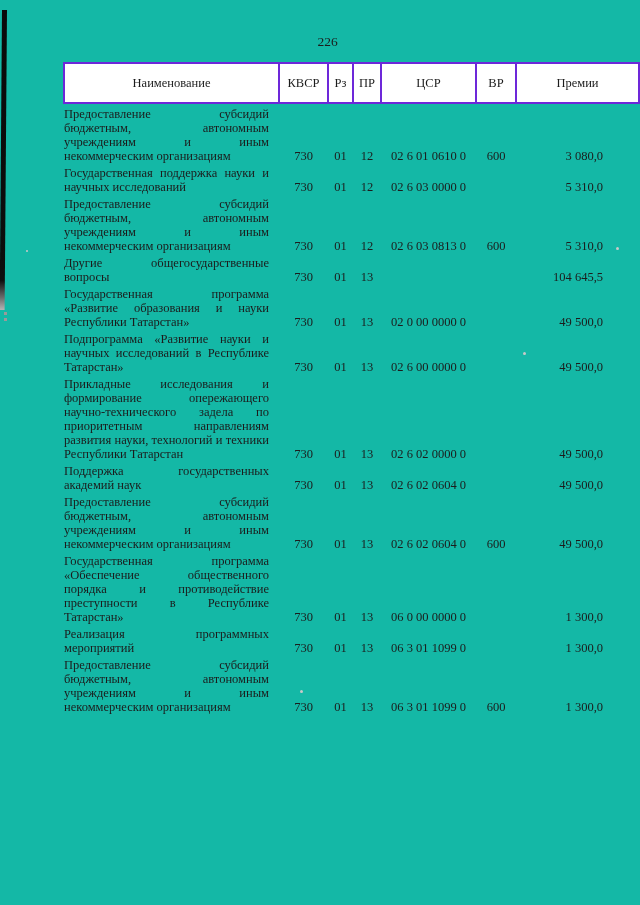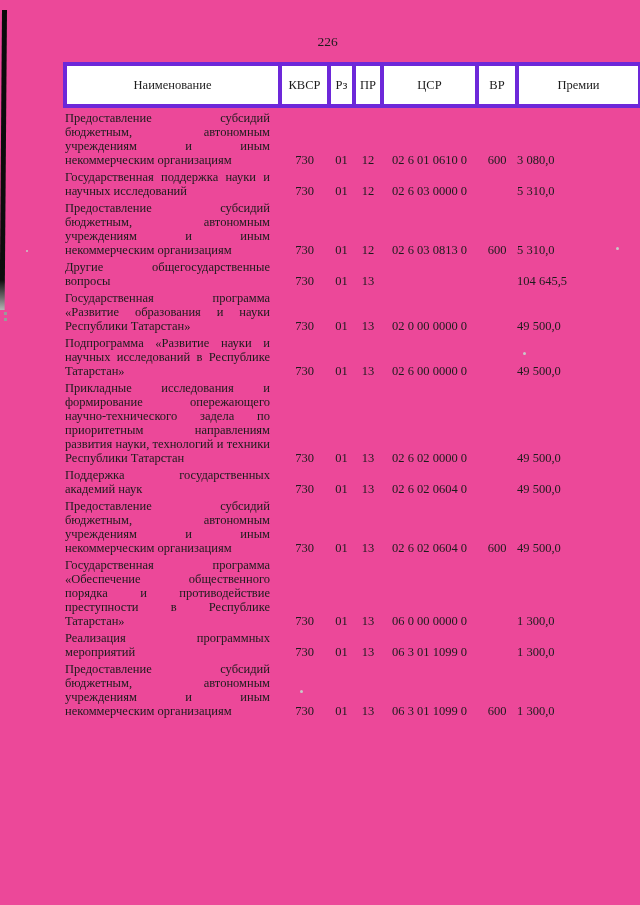--- a/index.html
+++ b/index.html
@@ -4,21 +4,21 @@
 <style>
   html, body { margin: 0; padding: 0; }
   body {
     width: 640px; height: 905px;
     background: #ffffff;
     font-family: "Liberation Serif", "DejaVu Serif", serif;
     color: #1c1c1c;
     position: relative;
     overflow: hidden;
   }
-  .page { position: absolute; inset: 0; background: #ec4899; }
+  .page { position: absolute; inset: 0; background: #14b8a6; }
 
   
   .scan-bar {
     position: absolute; left: 2px; top: 10px;
     width: 5px; height: 300px;
     background: linear-gradient(to bottom, #0a0a0a 0%, #0d0d0d 90%, #6e6e6e 96%, #b5b5b5 100%);
     transform: rotate(0.45deg); transform-origin: top left;
   }
   .scan-dash { position: absolute; background: #9a9a9a; }
   .speck { position: absolute; width: 3px; height: 3px; background: #c9c9c9; border-radius: 50%; }
@@ -31,41 +31,41 @@
 
   table.budget {
     position: absolute; top: 62px; left: 63px;
     width: 575px;
     border-collapse: collapse;
     table-layout: fixed;
     font-size: 12.5px;
     line-height: 14px;
   }
   table.budget thead th {
-    border: 4px solid #6d28d9;
+    border: 2px solid #6d28d9;
     font-weight: normal;
     text-align: center;
     vertical-align: middle;
     height: 38px;
     padding: 0 2px;
     font-size: 12.5px;
     background: #ffffff;
   }
   table.budget tbody td {
     border: none;
     vertical-align: bottom;
     padding: 3px 0 0 0;
   }
   td.c-name {
     text-align: justify;
     padding-right: 10px !important;
     padding-left: 0;
   }
   td.c-kvsr, td.c-rz, td.c-pr, td.c-tsr, td.c-vr { text-align: center; white-space: nowrap; }
-  td.c-sum { padding-right: 36px !important; white-space: nowrap; }
+  td.c-sum { text-align: right; padding-right: 36px !important; white-space: nowrap; }
 </style>
 </head>
 <body>
 
 <div class="page">
 
   <div class="scan-bar"></div>
   <div class="scan-dash" style="left:4px; top:312px; width:3px; height:3px;"></div>
   <div class="scan-dash" style="left:4px; top:318px; width:3px; height:3px;"></div>
   <div class="speck" style="left:616px; top:247px;"></div>

